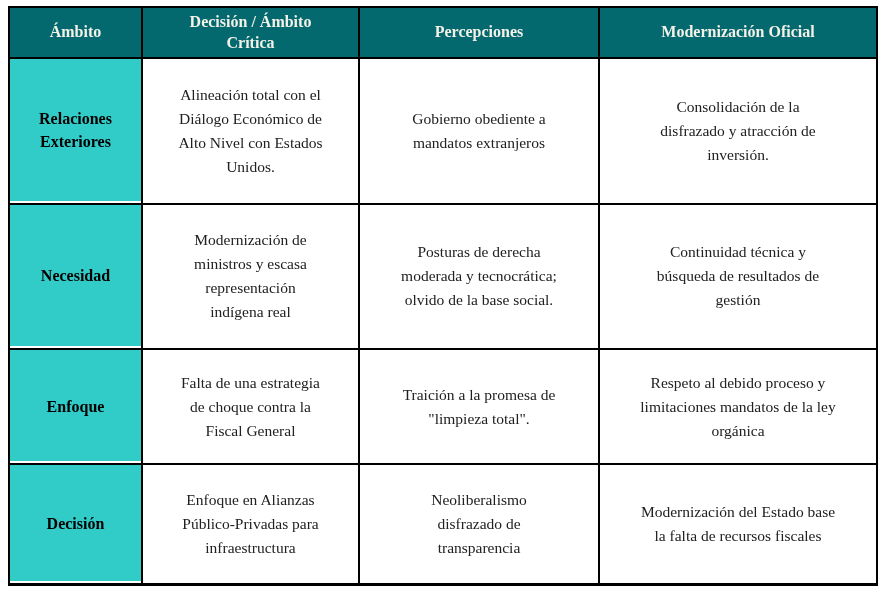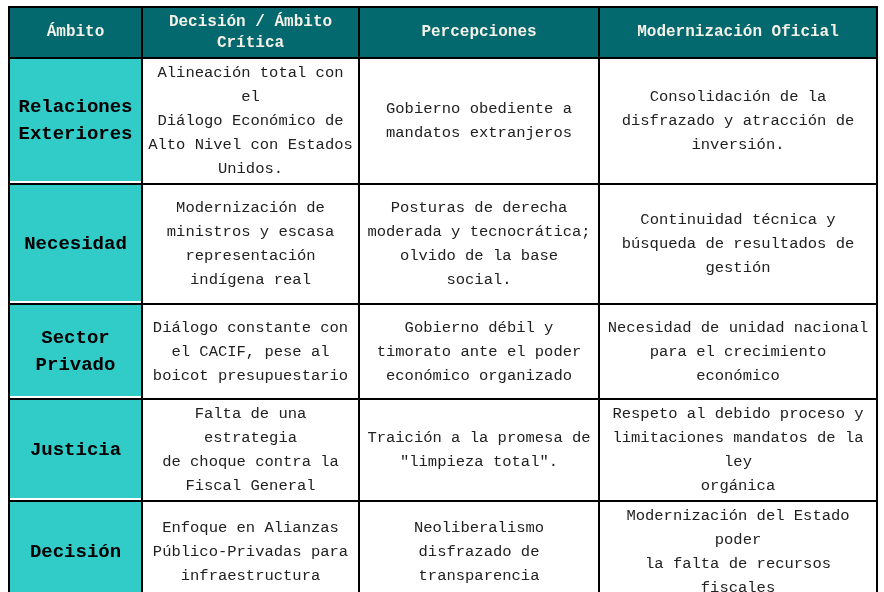--- a/index.html
+++ b/index.html
@@ -5,21 +5,21 @@
   html, body {
     margin: 0;
     padding: 0;
     background: #ffffff;
   }
   .page {
     position: relative;
     width: 884px;
     height: 592px;
     background: #ffffff;
-    font-family: Liberation Mono, monospace;
+    font-family: Liberation Serif, serif;
     box-sizing: border-box;
   }
   table.comparison {
     position: absolute;
     left: 8px;
     top: 6px;
     width: 868px;
     height: 580px;
     border-collapse: collapse;
     table-layout: fixed;
@@ -48,21 +48,21 @@
   }
   td {
     color: var(--body-text, #212121);
     font-size: 15.5px;
     line-height: 1.55;
     background: #ffffff;
   }
   td.rowlabel {
     background: var(--row-label-bg, #31CBC8);
     color: var(--row-label-text, #000);
-    font-size: 19px;
+    font-size: 16px;
     font-weight: bold;
     line-height: 1.4;
     
     box-shadow: inset 0 -2px 0 #ffffff;
   }
   tr.r-head { height: 51px; }
   tr.r1 { height: 120px; }
   tr.r2 { height: 120px; }
   tr.r3 { height: 95px; }
   tr.r4 { height: 95px; }
@@ -108,49 +108,37 @@
 ministros y escasa
 representación
 indígena real</td>
         <td>Posturas de derecha
 moderada y tecnocrática;
 olvido de la base social.</td>
         <td>Continuidad técnica y
 búsqueda de resultados de
 gestión</td>
       </tr>
-      <tr class="r3">
-        <td class="rowlabel">Sector
-Privado</td>
-        <td>Diálogo constante con
-el CACIF, pese al
-boicot presupuestario</td>
-        <td>Gobierno débil y
-timorato ante el poder
-económico organizado</td>
-        <td>Necesidad de unidad nacional
-para el crecimiento económico</td>
-      </tr>
       <tr class="r4">
-        <td class="rowlabel">Justicia</td>
+        <td class="rowlabel">Enfoque</td>
         <td>Falta de una estrategia
 de choque contra la
 Fiscal General</td>
         <td>Traición a la promesa de
 "limpieza total".</td>
         <td>Respeto al debido proceso y
 limitaciones mandatos de la ley
 orgánica</td>
       </tr>
       <tr class="r5">
         <td class="rowlabel">Decisión</td>
         <td>Enfoque en Alianzas
 Público-Privadas para
 infraestructura</td>
         <td>Neoliberalismo
 disfrazado de
 transparencia</td>
-        <td>Modernización del Estado poder
+        <td>Modernización del Estado base
 la falta de recursos fiscales</td>
       </tr>
     </tbody>
   </table>
 </div>
 
 </body></html>

